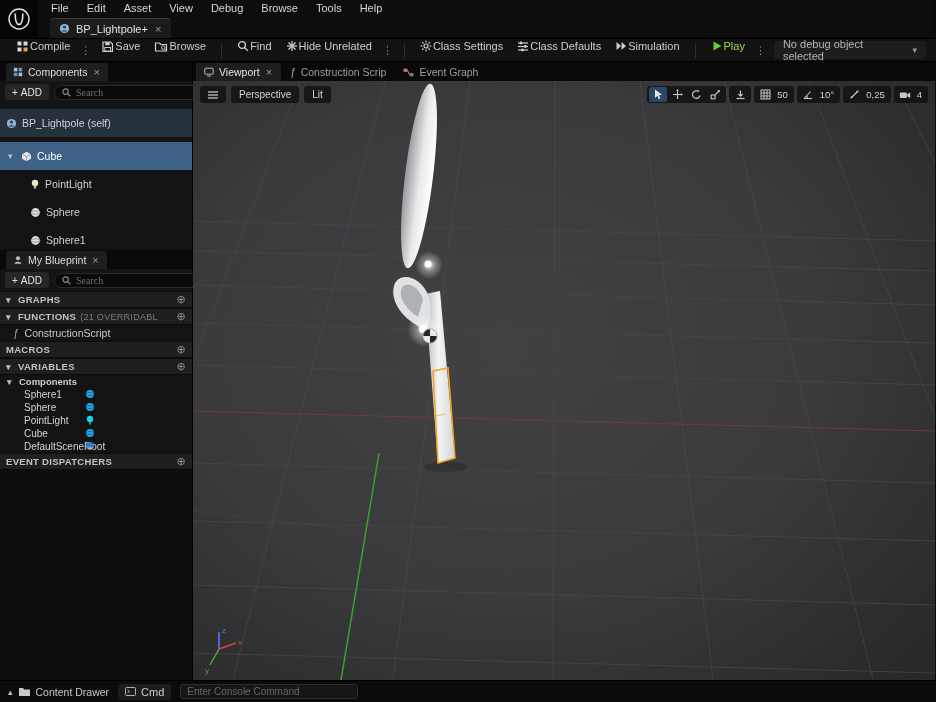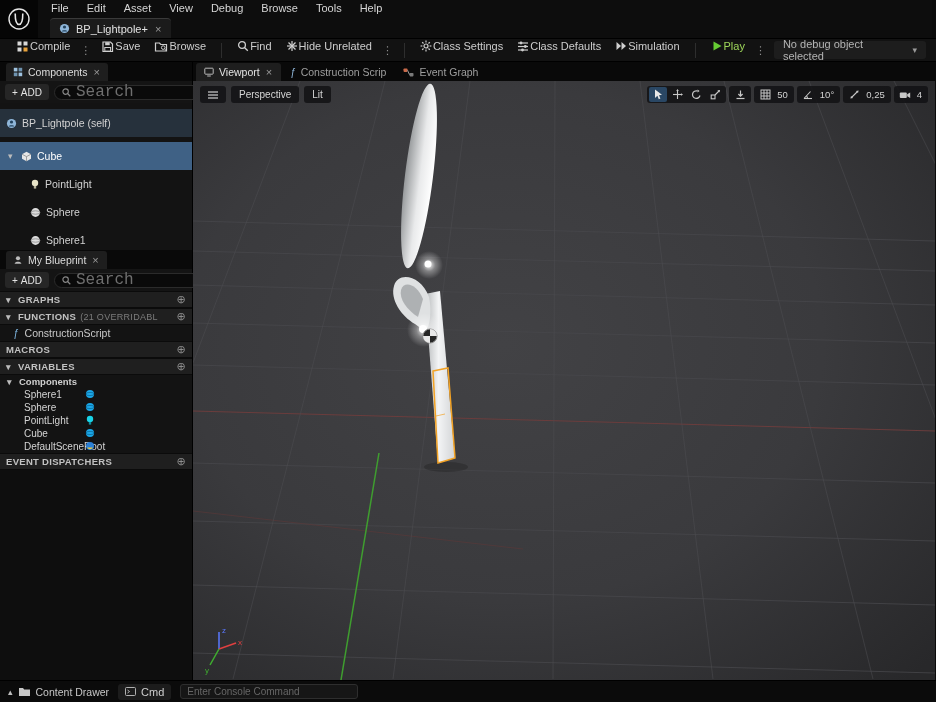--- a/index.html
+++ b/index.html
@@ -48,21 +48,21 @@
 
   .panel-tabs { height:19px; background:#090909; display:flex; align-items:flex-end; padding-left:6px; gap:2px; }
   .panel-tab {
     height:18px; display:flex; align-items:center; gap:5px; padding:0 7px;
     background:#1e1e1e; border-radius:3px 3px 0 0; font-size:10.5px; color:#dcdcdc;
   }
 
   .addrow { height:22px; display:flex; align-items:center; gap:5px; padding:0 5px; background:#141414; }
   .add-btn { display:flex; align-items:center; gap:3px; height:16px; padding:0 7px; background:#262626; border-radius:3px; font-size:10px; color:#e4e4e4; }
   .searchbox { flex:1; display:flex; align-items:center; gap:5px; height:15px; padding:0 7px; background:#0a0a0a; border:1px solid #2b2b2b; border-radius:8px; }
-  .searchbox input { flex:1; min-width:0; background:transparent; border:none; outline:none; color:#cfcfcf; font-size:16px; font-family:Liberation Mono, monospace; }
+  .searchbox input { flex:1; min-width:0; background:transparent; border:none; outline:none; color:#cfcfcf; font-size:10px; font-family:Liberation Serif, serif; }
   .searchbox input::placeholder { color:#6f6f6f; }
 
   .comp-tree { height:147px; background:#131313; padding-top:6px; }
   .tree-row { height:28px; display:flex; align-items:center; gap:5px; font-size:10.5px; color:#d2d2d2; }
   .tree-row.self  { background:#26313c; padding-left:6px; margin-bottom:5px; }
   .tree-row.sel   { background:#3f6185; color:#fff; padding-left:8px; }
   .tree-row.child { padding-left:30px; }
   .tw { color:#bcbcbc; font-size:9px; width:8px; }
 
   

